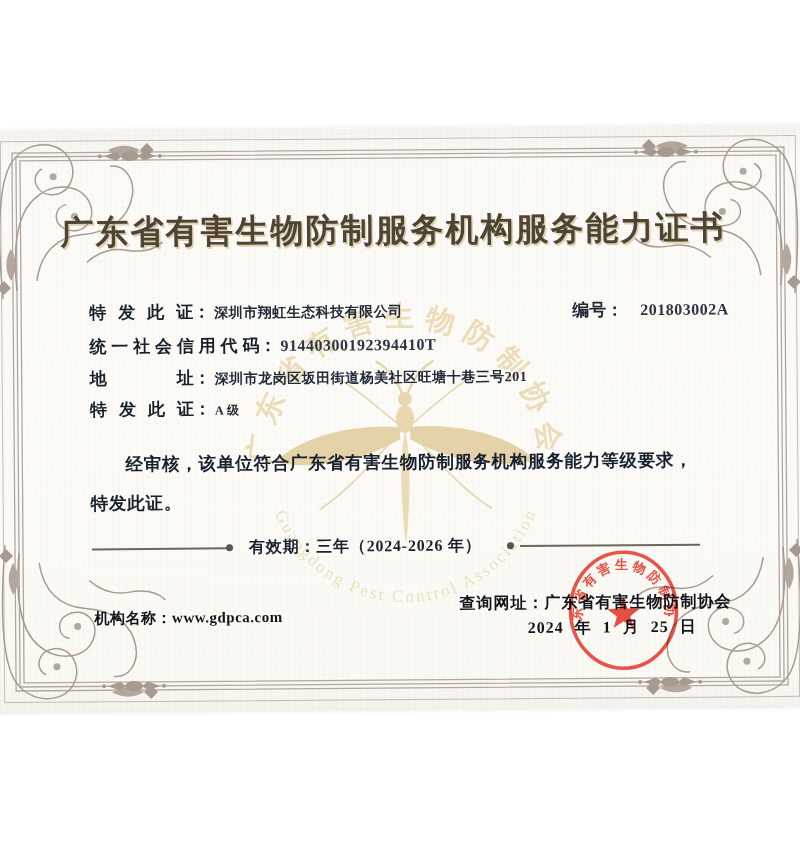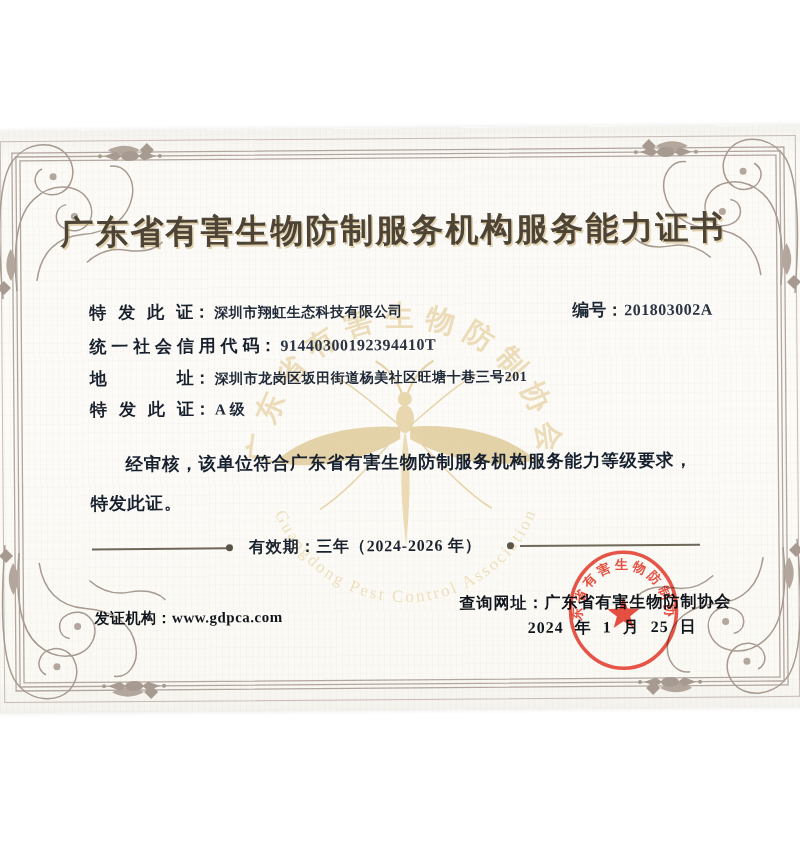--- a/index.html
+++ b/index.html
@@ -31,21 +31,21 @@
   }
 
   .row{left:98px;height:22px;color:#17202c;}
   .lab{display:inline-block;font-size:17px;font-weight:600;vertical-align:baseline;}
   .w4{width:104px;text-align:justify;text-align-last:justify;}
   .w8{width:170px;text-align:justify;text-align-last:justify;}
   .colon{font-size:17px;font-weight:600;}
   .val{font-size:14px;font-weight:600;color:#202a38;letter-spacing:.5px;margin-left:4px;}
   .num{font-size:16px;font-weight:700;color:#2a3442;letter-spacing:.5px;margin-left:4px;}
   .serial{left:581px;top:172px;font-size:17px;font-weight:700;color:#1d2633;}
-  .serial .num{margin-left:1px;}
+  .serial .num{margin-left:17px;}
 
   .para{left:98px;width:664px;font-size:17.5px;font-weight:600;color:#16202e;letter-spacing:.8px;}
   .p1{top:322px;text-indent:35px;}
   .p2{top:361px;}
 
   .vtext{left:256px;top:408px;font-size:16px;font-weight:700;color:#1a222e;letter-spacing:.8px;}
   .vrule{position:absolute;z-index:4;height:2px;background:#6f6759;}
   .vdot{position:absolute;z-index:4;width:7px;height:7px;border-radius:50%;background:#5c5446;}
 
   .query{left:101px;top:479px;font-size:15px;font-weight:700;color:#10151c;letter-spacing:.5px;}
@@ -135,36 +135,36 @@
 
     <div class="txt row" style="top:205px">
       <span class="lab w8">统一社会信用代码</span><span class="colon">：</span><span class="num">91440300192394410T</span>
     </div>
 
     <div class="txt row" style="top:237px">
       <span class="lab w4">地址</span><span class="colon">：</span><span class="val">深圳市龙岗区坂田街道杨美社区旺塘十巷三号201</span>
     </div>
 
     <div class="txt row" style="top:268px">
-      <span class="lab w4">特发此证</span><span class="colon">：</span><span class="val" style="font-size:15px">A 级</span>
+      <span class="lab w4">特发此证</span><span class="colon">：</span><span class="val" style="font-size:12px">A 级</span>
     </div>
 
     <div class="txt para p1">经审核，该单位符合广东省有害生物防制服务机构服务能力等级要求，</div>
     <div class="txt para p2">特发此证。</div>
 
     <div class="vrule" style="left:99px;top:418px;width:136px"></div>
     <div class="vdot" style="left:233px;top:415px"></div>
     <div class="txt vtext">
       <span>有效期</span><span>：</span><span>三年（2024-2026 年）</span>
     </div>
     <div class="vdot" style="left:514px;top:415px"></div>
     <div class="vrule" style="left:527px;top:418px;width:180px"></div>
 
     <div class="txt query">
-      <span>发证机构：</span><span>www.gdpca.com</span>
+      <span>机构名称：</span><span>www.gdpca.com</span>
     </div>
 
     <div class="txt issuer">
       <span>查询网址：</span><span>广东省有害生物防制协会</span>
     </div>
 
     <div class="txt date">2024 年 1 月 25 日</div>
 
     <svg class="stamp" width="128" height="132" viewBox="0 0 128 132">
       <defs>

